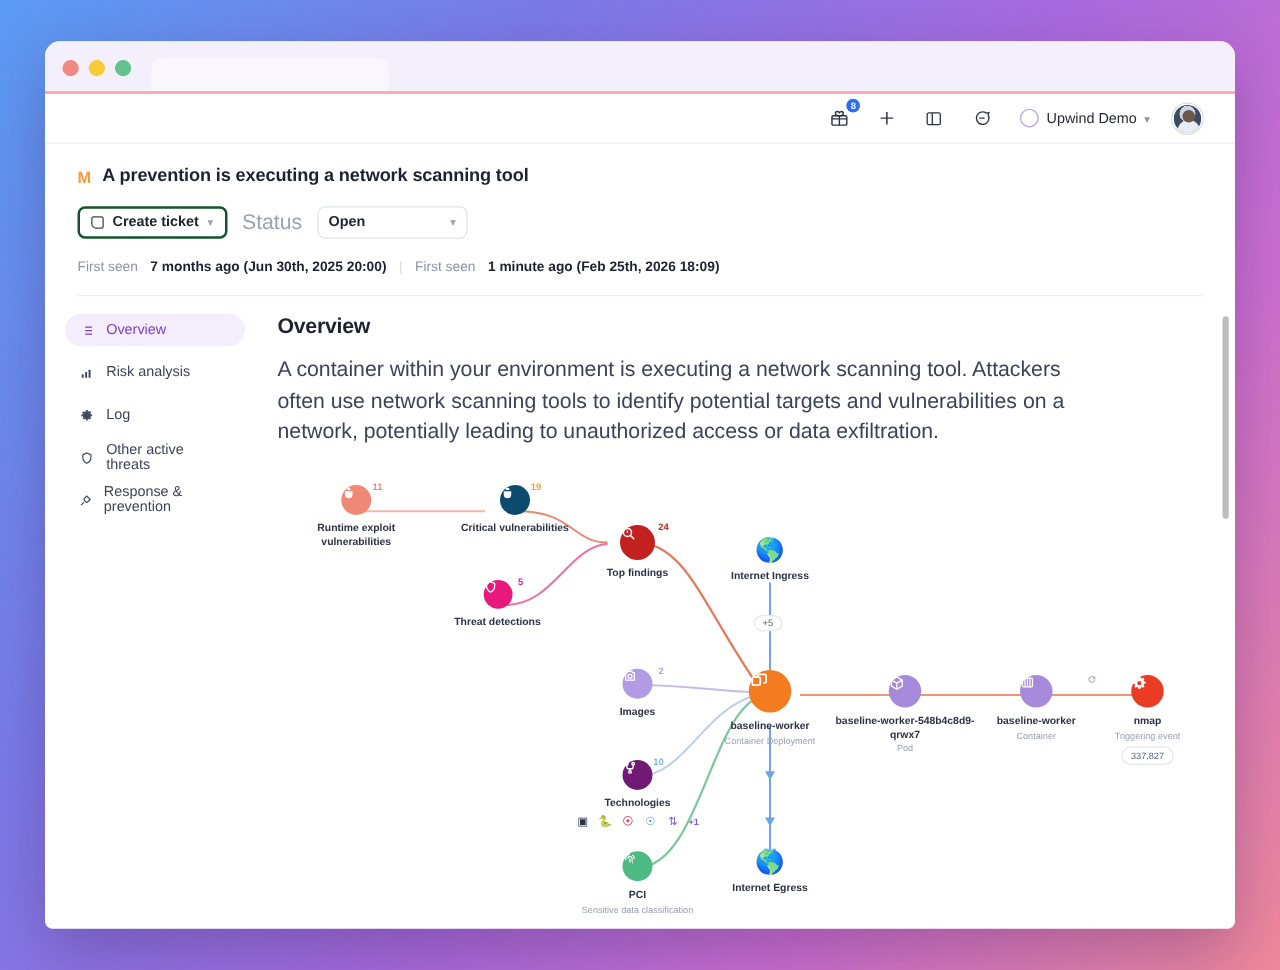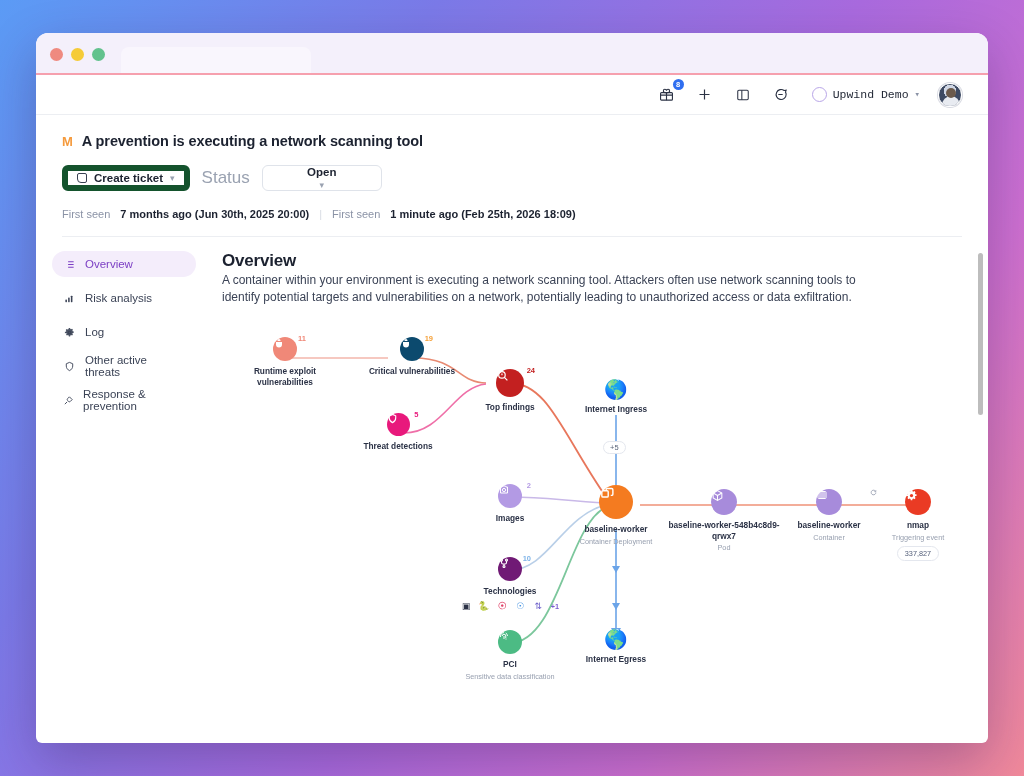--- a/index.html
+++ b/index.html
@@ -67,21 +67,20 @@
     background: #2f6ef0; color: #fff;
     font-size: 7.5px; line-height: 11px;
     min-width: 11px; height: 11px; border-radius: 6px;
     text-align: center; font-weight: bold;
     padding: 0 2px;
   }
   .tenant {
     display: flex; align-items: center; gap: 6px;
     font-size: 11.5px; color: #1f2533; cursor: pointer;
     margin-left: 4px;
-    font-family: Liberation Mono, monospace;
   }
   .tenant-ring {
     width: 15px; height: 15px; border-radius: 50%;
     border: 1.6px solid #b9a6e8;
   }
   .avatar {
     width: 24px; height: 24px; border-radius: 50%;
     background: radial-gradient(circle at 50% 32%, #cfd6e4 0 34%, #3d4a63 35% 100%);
     border: 1.5px solid #fff;
     box-shadow: 0 0 0 1px #d8dae2;
@@ -102,37 +101,36 @@
   .title-row { display: flex; align-items: center; gap: 9px; }
   .sev {
     color: #f59a3c; font-weight: bold; font-size: 13px;
   }
   .page-title { font-size: 14.5px; font-weight: bold; color: #1c2230; letter-spacing: -.1px;}
 
   .ctrl-row { display: flex; align-items: center; gap: 12px; margin-top: 16px; }
   .btn {
     display: flex; align-items: center; gap: 7px;
     height: 26px; padding: 0 9px;
-    border: 6px solid #14532d; border-radius: 6px;
+    border: 2px solid #14532d; border-radius: 6px;
     background: #fff; cursor: pointer;
     font-size: 11.5px; color: #1c2230; font-weight: bold;
   }
   .btn .chev, .select .chev { color: #9aa2b1; font-size: 9px; font-weight: normal; }
   .sq-icon {
     width: 10px; height: 10px; border: 1.4px solid #394153; border-radius: 2px;
     border-bottom-left-radius: 4px;
   }
   .status-label { font-size: 17px; color: #9aa2b1; }
   .select {
     width: 120px; height: 26px;
     border: 1px solid #dfe3ea; border-radius: 6px; background: #fff;
     display: flex; align-items: center; justify-content: space-between;
     padding: 0 8px; font-size: 11.5px; color: #1c2230; font-weight: bold;
     cursor: pointer;
-    flex-direction: column;
   }
 
   .meta-row {
     display: flex; align-items: center; gap: 10px;
     margin-top: 17px; font-size: 11px; color: #1c2230;
   }
   .meta-key { color: #8b93a6; }
   .meta-sep { color: #d8dce3; }
   .meta-val { font-weight: bold; }
   .head-rule { margin: 16px 0 0 0; height: 1px; background: #eceef2; }
@@ -144,21 +142,21 @@
     display: flex; align-items: center; gap: 9px;
     height: 26px; padding: 0 11px; margin-bottom: 8px;
     border-radius: 13px; font-size: 11.5px; color: #3b4356; cursor: pointer;
   }
   .nav-item.active { background: #f4edfb; color: #7c3fc4; font-weight: normal; }
   .nav-ico { width: 13px; height: 13px; display:flex; align-items:center; justify-content:center; }
 
   .content { flex: 1 1 auto; padding: 14px 30px 0 16px; position: relative; overflow: hidden; }
   .h1 { font-size: 17px; font-weight: bold; color: #1c2230; letter-spacing: -.2px; }
   .lede {
-    margin-top: 1px; font-size: 12px; line-height: 1.45; color: #3b4356;
+    margin-top: 13px; font-size: 17px; line-height: 1.45; color: #3b4356;
     max-width: 640px;
   }
 
   
   .scroll-track {
     position: absolute; right: 5px; top: 16px; bottom: 0; width: 5px;
   }
   .scroll-thumb {
     position: absolute; top: 0; width: 5px; height: 162px;
     border-radius: 3px; background: #bdbdbd;

